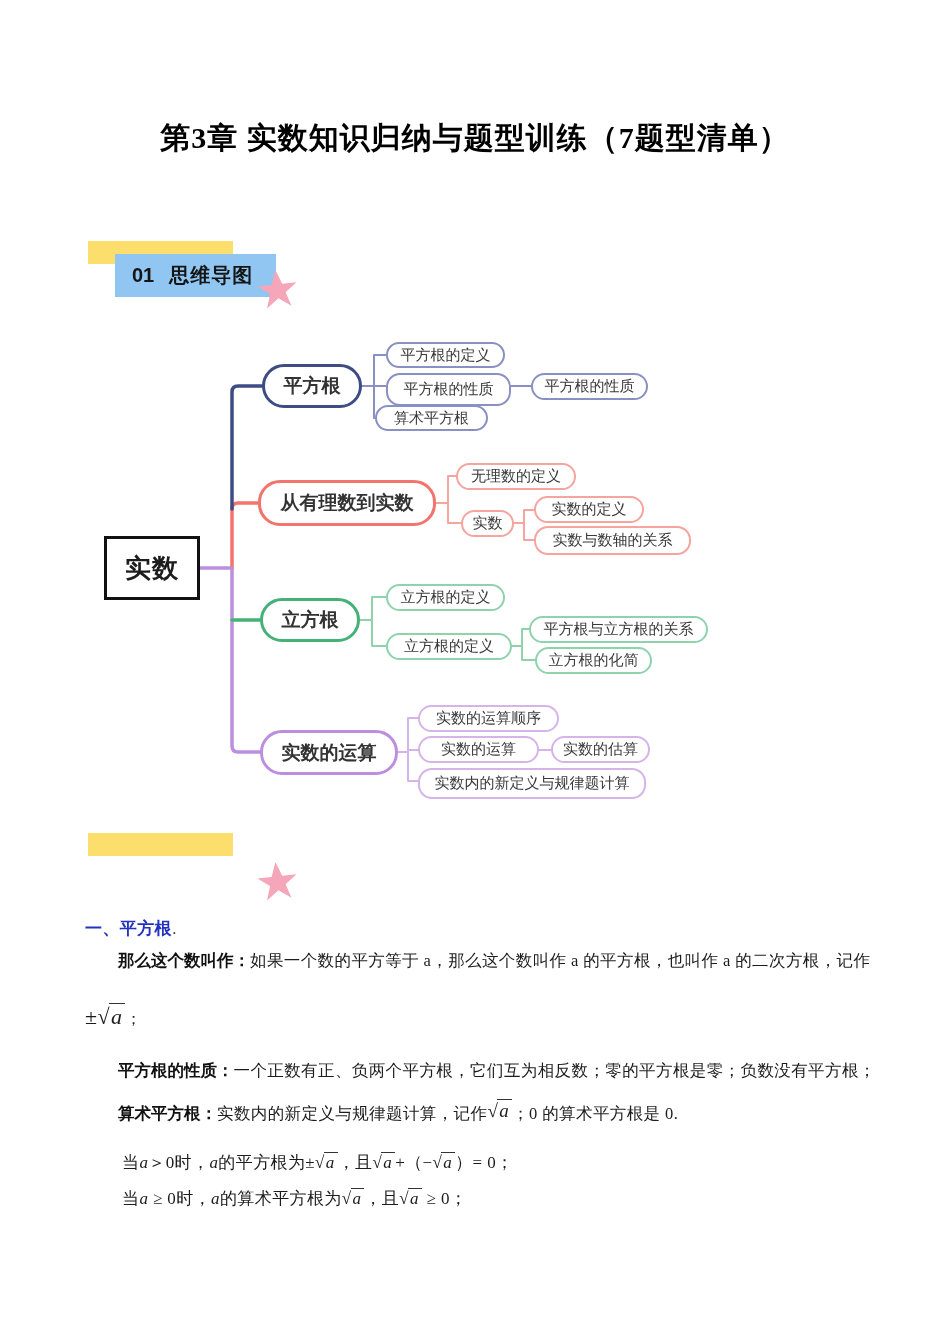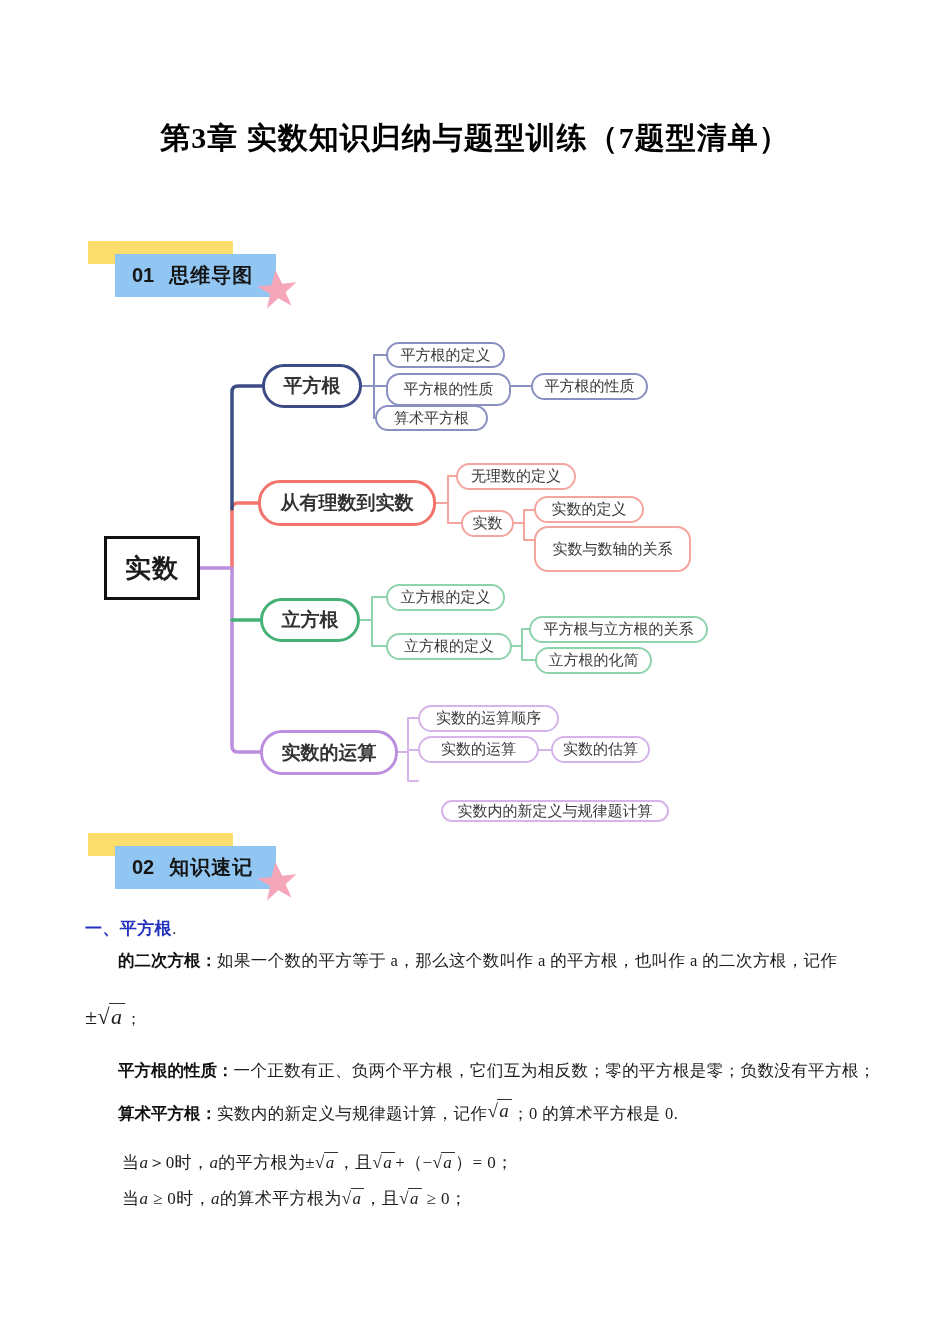--- a/index.html
+++ b/index.html
@@ -53,31 +53,31 @@
   .n-root  { left:104px; top:536px; width:96px;  height:64px; }
   .n-b1    { left:262px; top:364px; width:100px; height:44px; }
   .n-b1c1  { left:386px; top:342px; width:119px; height:26px; }
   .n-b1c2  { left:386px; top:373px; width:125px; height:33px; }
   .n-b1c2a { left:531px; top:373px; width:117px; height:27px; }
   .n-b1c3  { left:375px; top:405px; width:113px; height:26px; }
   .n-b2    { left:258px; top:480px; width:178px; height:46px; }
   .n-b2c1  { left:456px; top:463px; width:120px; height:27px; }
   .n-b2c2  { left:461px; top:510px; width:53px;  height:27px; }
   .n-b2c2a { left:534px; top:496px; width:110px; height:27px; }
-  .n-b2c2b { left:534px; top:526px; width:157px; height:46px; }
+  .n-b2c2b { left:534px; top:526px; width:157px; height:29px; }
   .n-b3    { left:260px; top:598px; width:100px; height:44px; }
   .n-b3c1  { left:386px; top:584px; width:119px; height:27px; }
   .n-b3c2  { left:386px; top:633px; width:126px; height:27px; }
   .n-b3c2a { left:529px; top:616px; width:179px; height:27px; }
   .n-b3c2b { left:535px; top:647px; width:117px; height:27px; }
   .n-b4    { left:260px; top:730px; width:138px; height:45px; }
   .n-b4c1  { left:418px; top:705px; width:141px; height:27px; }
   .n-b4c2  { left:418px; top:736px; width:121px; height:27px; }
   .n-b4c2a { left:551px; top:736px; width:99px;  height:27px; }
-  .n-b4c3  { left:441px; top:768px; width:228px; height:22px;margin-top:32px; }
+  .n-b4c3  { left:418px; top:768px; width:228px; height:31px; }
 
   
   .note-line {
     position:absolute; font-family:"Liberation Serif", serif; font-size:16.5px;
     color:#1c1c1c; letter-spacing:0.4px; line-height:1.55;
   }
   .nl-heading { left:85px; top:916px; font-family:Liberation Sans, sans-serif; font-weight:700; font-size:17px; color:#2433BF; }
   .nl-heading .dot { color:#333; font-weight:400; }
   .nl-def   { left:118px; top:948px;  width:790px; }
   .nl-pm    { left:85px;  top:1000px; font-size:22px; }
@@ -141,33 +141,29 @@
 <div class="node l2 cc-green n-b3c2b">立方根的化简</div>
 
 <div class="node l1 bc-purple n-b4">实数的运算</div>
 <div class="node l2 cc-purple n-b4c1">实数的运算顺序</div>
 <div class="node l2 cc-purple n-b4c2">实数的运算</div>
 <div class="node l2 cc-purple n-b4c2a">实数的估算</div>
 <div class="node l2 cc-purple n-b4c3">实数内的新定义与规律题计算</div>
 
 <div class="sec sec2">
   <div class="sh-yellow"></div>
-  <div class="sh-blue">
-    <span class="sh-num">02</span>
-    <span class="sh-label">知识速记</span>
-  </div>
   <div class="sh-star"></div>
 </div>
 
 <div class="note-line nl-heading">
   <span>一、平方根</span><span class="dot">.</span>
 </div>
 
 <div class="note-line nl-def">
-  <span class="blabel">的二次方根：</span><span>如果一个数的平方等于 a，那么这个数叫作 a 的平方根，也叫作 a 的二次方根，记作</span>
+  <span class="blabel">那么这个数叫作：</span><span>如果一个数的平方等于 a，那么这个数叫作 a 的平方根，也叫作 a 的二次方根，记作</span>
 </div>
 
 <div class="note-line nl-pm">
   <span>±</span><span class="sq"><span class="sign">√</span><span class="rad">a</span></span><span style="font-size:16px;">；</span>
 </div>
 
 <div class="note-line nl-prop">
   <span class="blabel">平方根的性质：</span><span>一个正数有正、负两个平方根，它们互为相反数；零的平方根是零；负数没有平方根；</span>
 </div>
 

